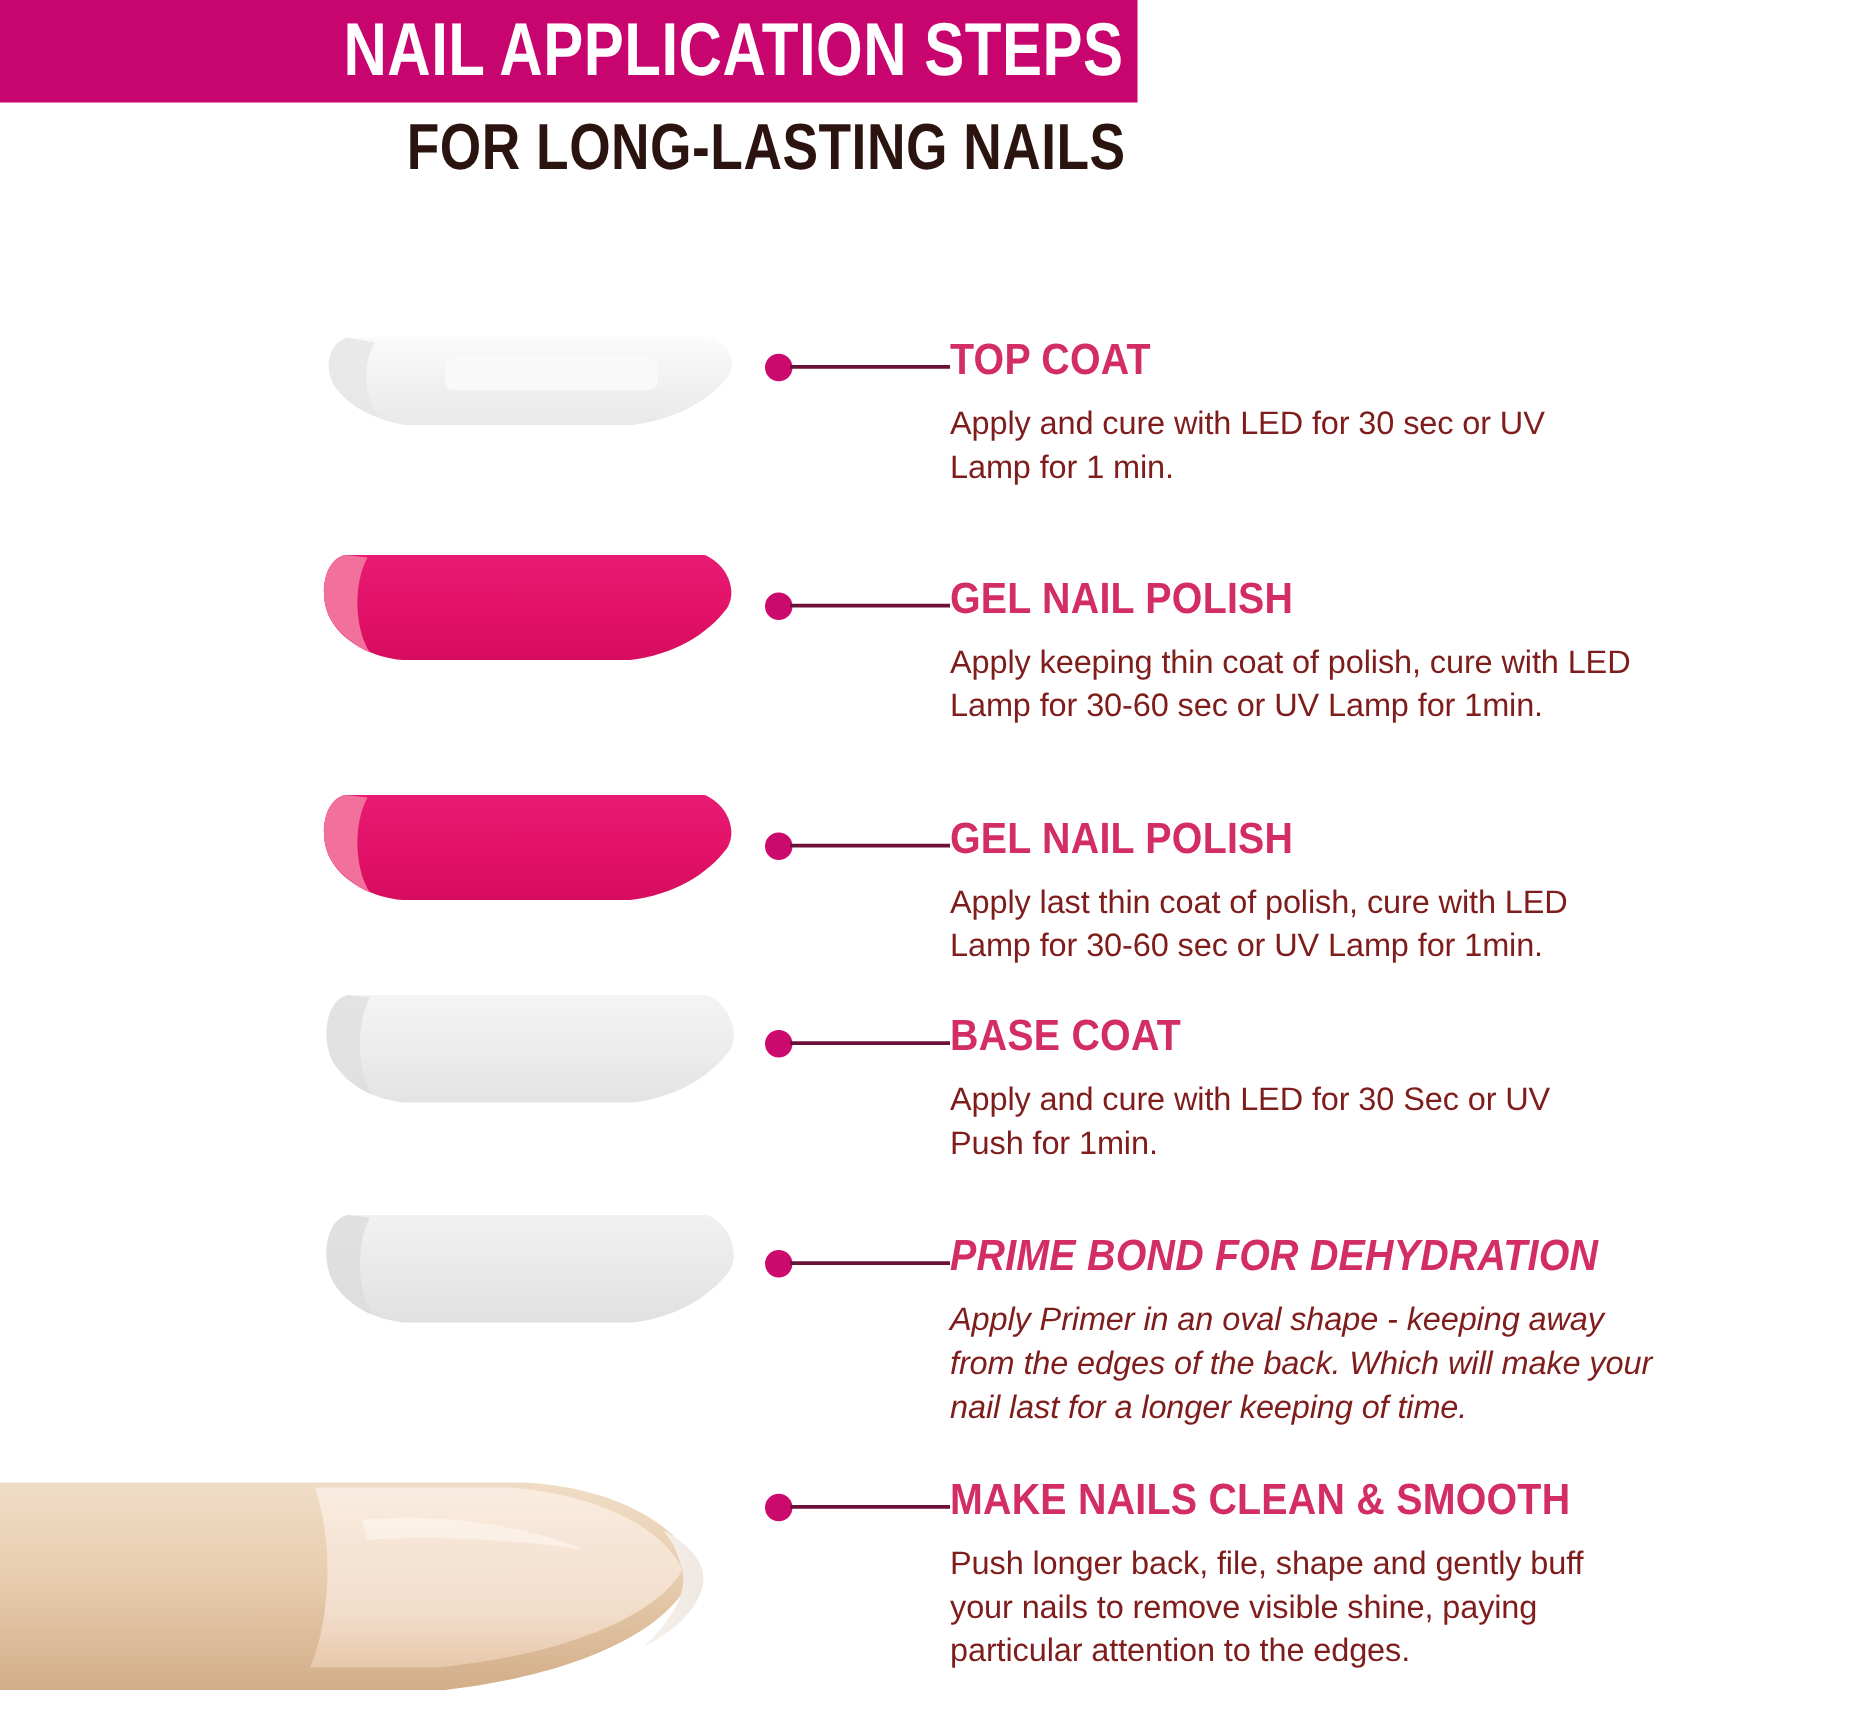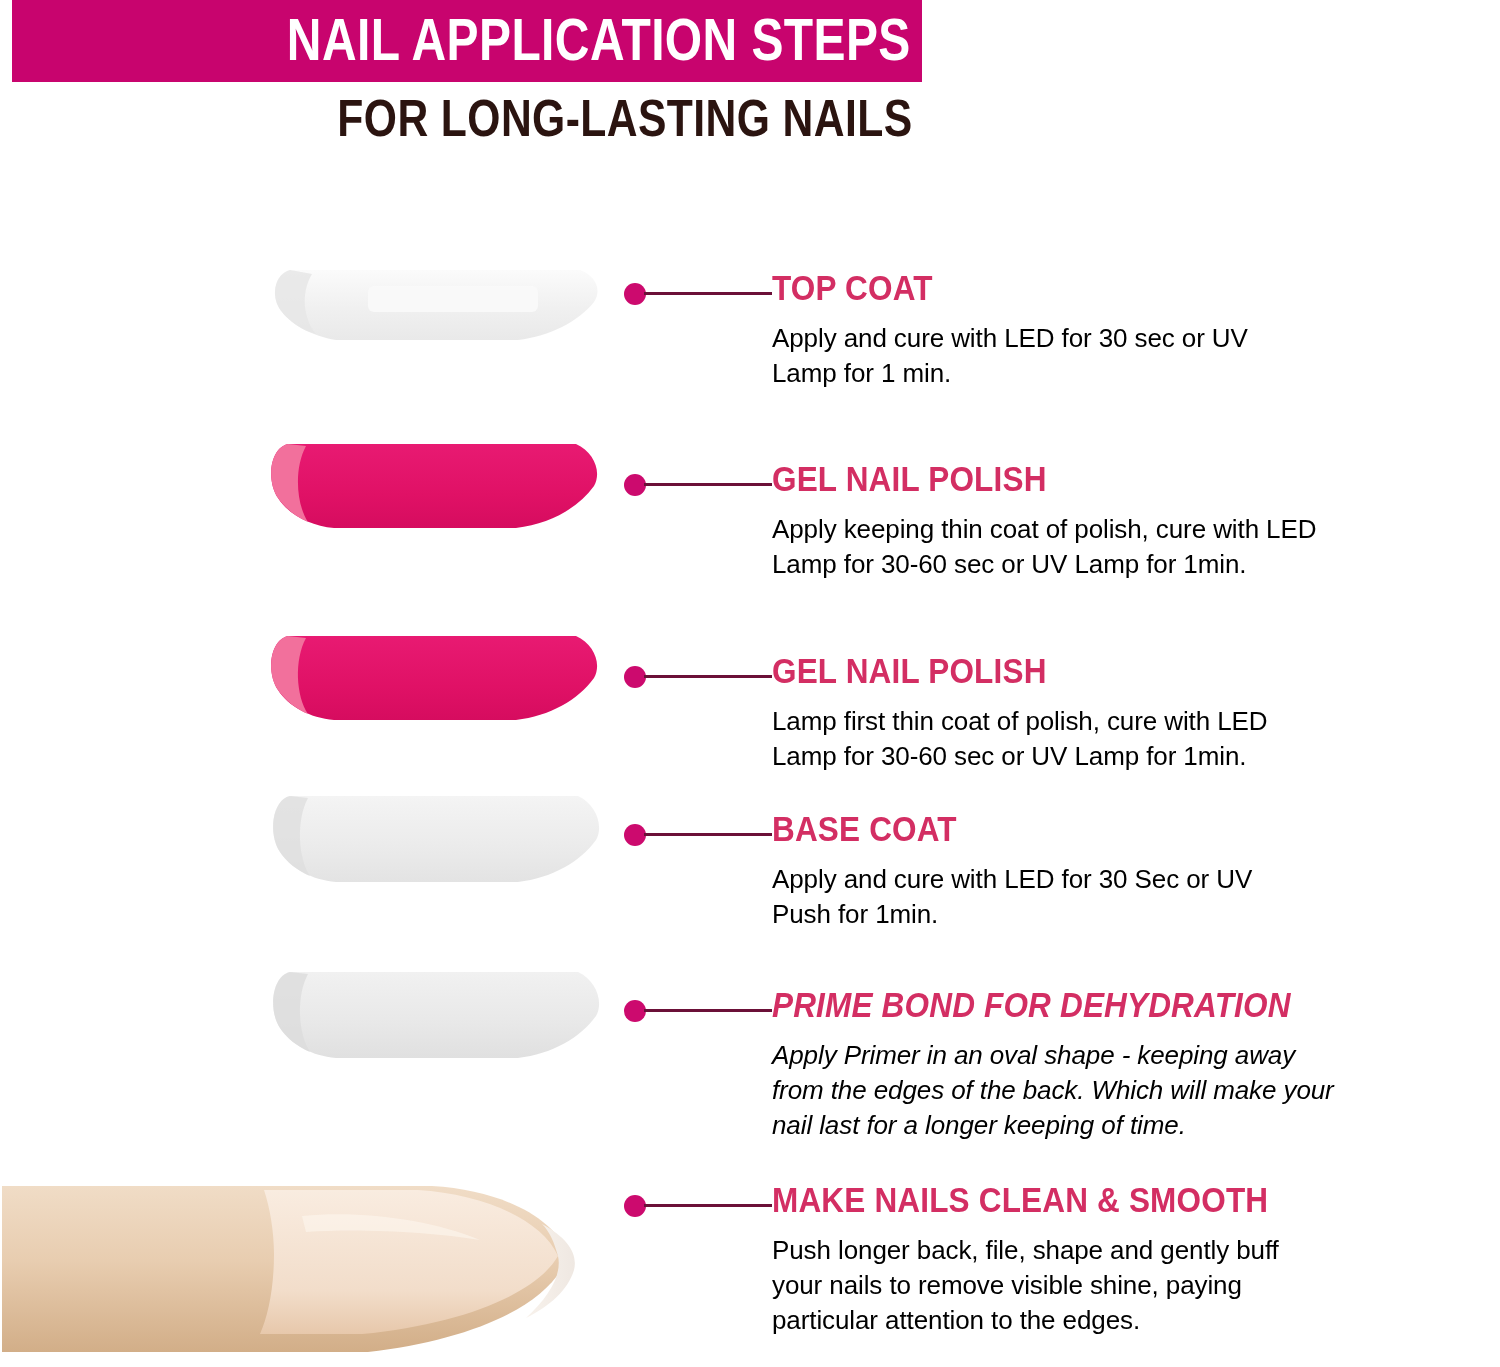--- a/index.html
+++ b/index.html
@@ -11,21 +11,20 @@
     background: #ffffff;
     font-family: "Liberation Sans", "DejaVu Sans", sans-serif;
     overflow: hidden;
   }
 
   #page {
     position: relative;
     width: 1396px;
     height: 1367px;
     background: #ffffff;
-    margin-left: 12px;
   }
 
   
   .header-bar {
     position: absolute;
     left: 0;
     top: 0;
     width: 910px;
     height: 82px;
     background: #c8046e;
@@ -107,21 +106,21 @@
     font-weight: bold;
     letter-spacing: 0.2px;
     white-space: nowrap;
     transform: scaleX(0.90);
     transform-origin: left center;
     font-family: "Liberation Sans Narrow", "Liberation Sans", sans-serif;
   }
   .step-body {
     margin-left: 148px;
     margin-top: 14px;
-    color: #000000;
+    color: #7f1d1d;
     font-size: 26px;
     line-height: 35px;
     font-weight: 400;
     width: 660px;
     letter-spacing: -0.1px;
   }
   .step-body .ln { display: block; white-space: nowrap; }
 </style>
 </head>
 <body>
@@ -256,21 +255,21 @@
     </div>
   </div>
 
   <div class="step" style="top:664px;">
     <div class="marker-row">
       <span class="dot"></span>
       <span class="connector"></span>
       <span class="step-title">GEL NAIL POLISH</span>
     </div>
     <div class="step-body">
-      <span class="ln">Lamp first thin coat of polish, cure with LED</span>
+      <span class="ln">Apply last thin coat of polish, cure with LED</span>
       <span class="ln">Lamp for 30-60 sec or UV Lamp for 1min.</span>
     </div>
   </div>
 
   <div class="step" style="top:822px;">
     <div class="marker-row">
       <span class="dot"></span>
       <span class="connector"></span>
       <span class="step-title">BASE COAT</span>
     </div>

